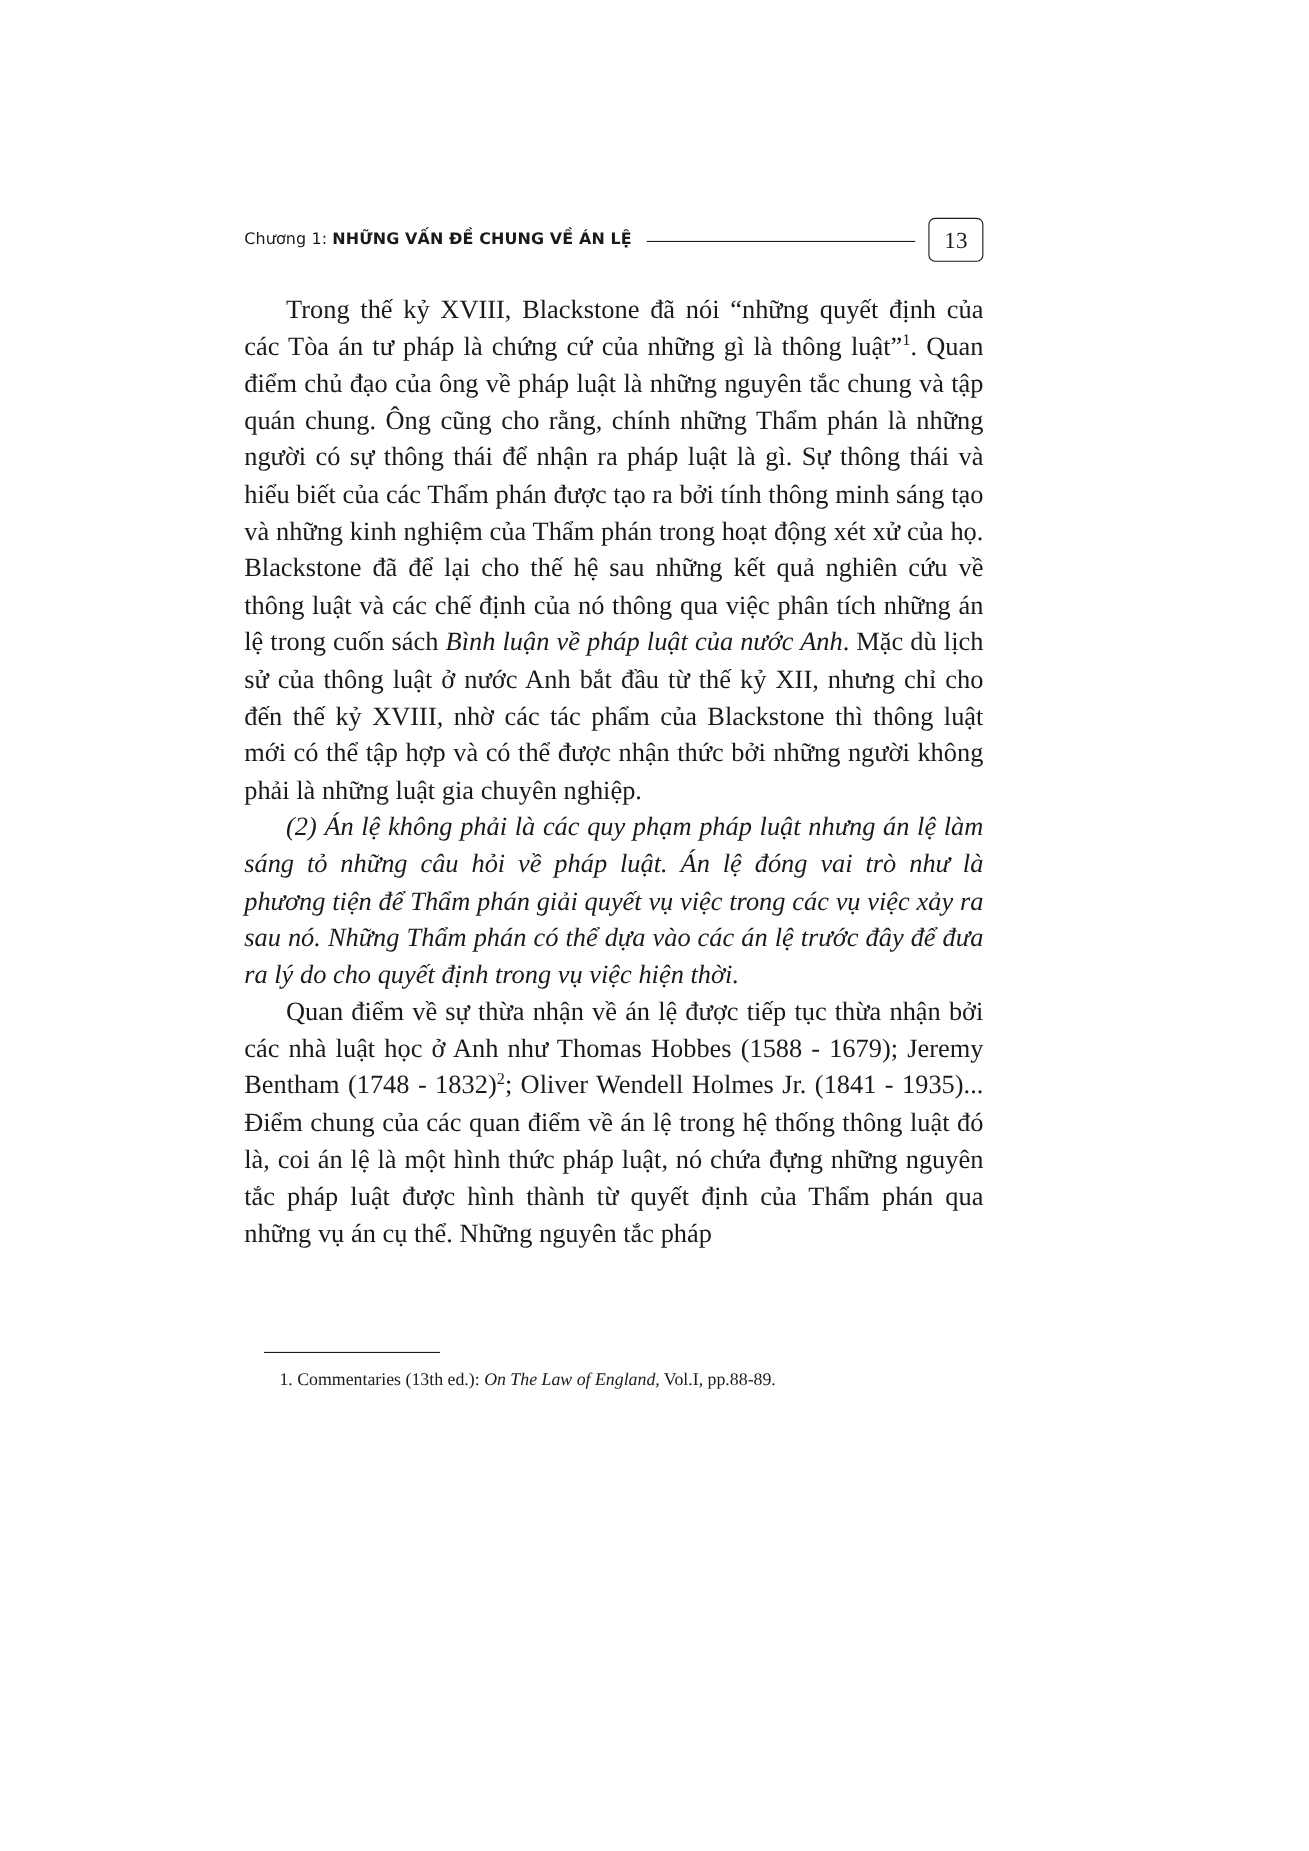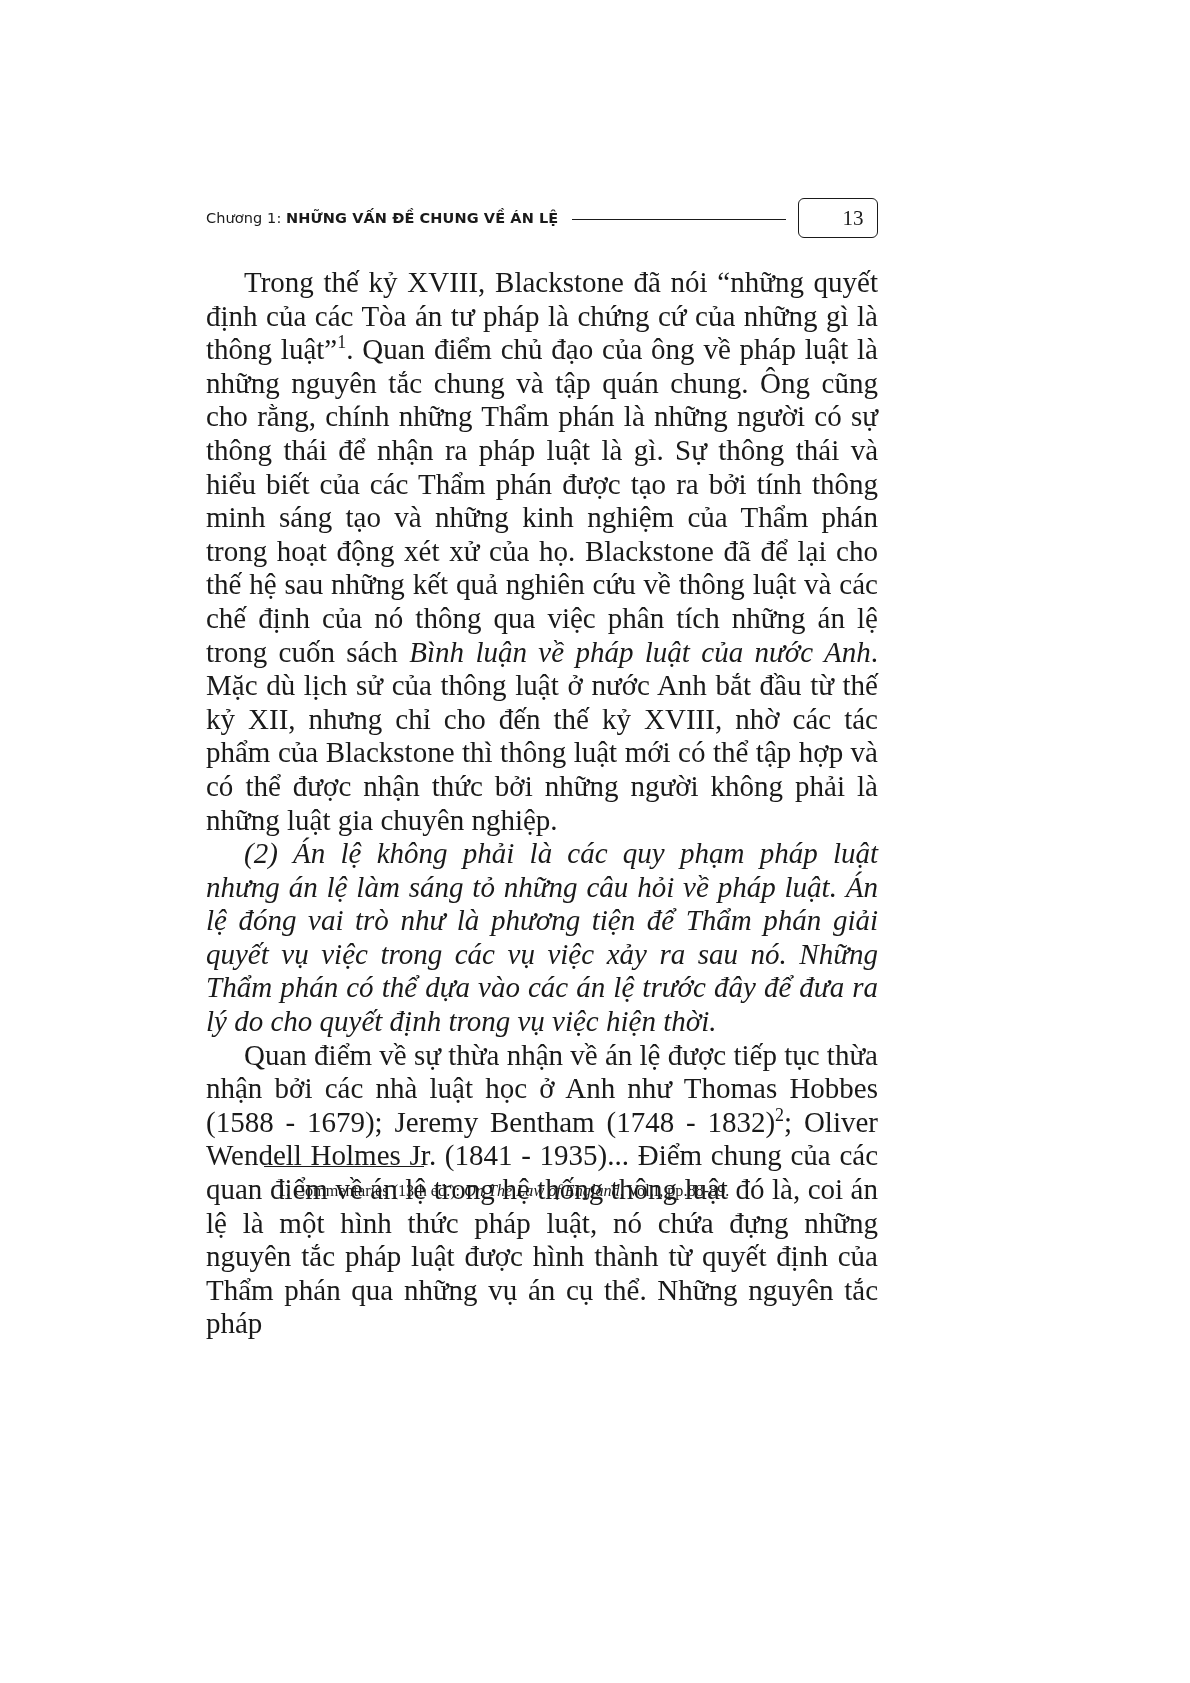--- a/index.html
+++ b/index.html
@@ -17,21 +17,21 @@
   }
   .page {
     position: absolute;
     left: 0; top: 0;
     width: 1190px;
     height: 1683px;
     box-sizing: border-box;
   }
   .content {
     position: absolute;
-    left: 206px;
+    left: 222px;
     top: 196px;
     width: 672px;
   }
 
   
   .header {
     display: flex;
     align-items: center;
     height: 44px;
     width: 672px;
@@ -63,27 +63,26 @@
     height: 38px;
     border: 1px solid #1a1a1a;
     border-radius: 6px;
     display: flex;
     align-items: center;
     justify-content: center;
     font-family: "Liberation Serif", serif;
     font-size: 21px;
     line-height: 1;
     flex: 0 0 auto;
-    padding-left: 30px;
   }
 
   
   .body-text p {
     margin: 0;
-    font-size: 29px;
+    font-size: 24px;
     line-height: 33.6px;
     text-align: justify;
     text-justify: inter-word;
     text-indent: 38px;
     hyphens: none;
   }
   .body-text p.italic {
     font-style: italic;
   }
   .body-text em {
@@ -92,23 +91,22 @@
   sup {
     font-size: 0.62em;
     vertical-align: super;
     line-height: 0;
   }
 
   
   .footnotes {
     position: absolute;
     left: 222px;
-    top: 1166px;
+    top: 1229px;
     width: 672px;
-    margin-left: 24px;
   }
   .footnote-rule {
     width: 160px;
     height: 1px;
     background: #1a1a1a;
     margin: 0 0 11px 18px;
   }
   .footnotes p {
     margin: 0;
     font-size: 16.2px;

